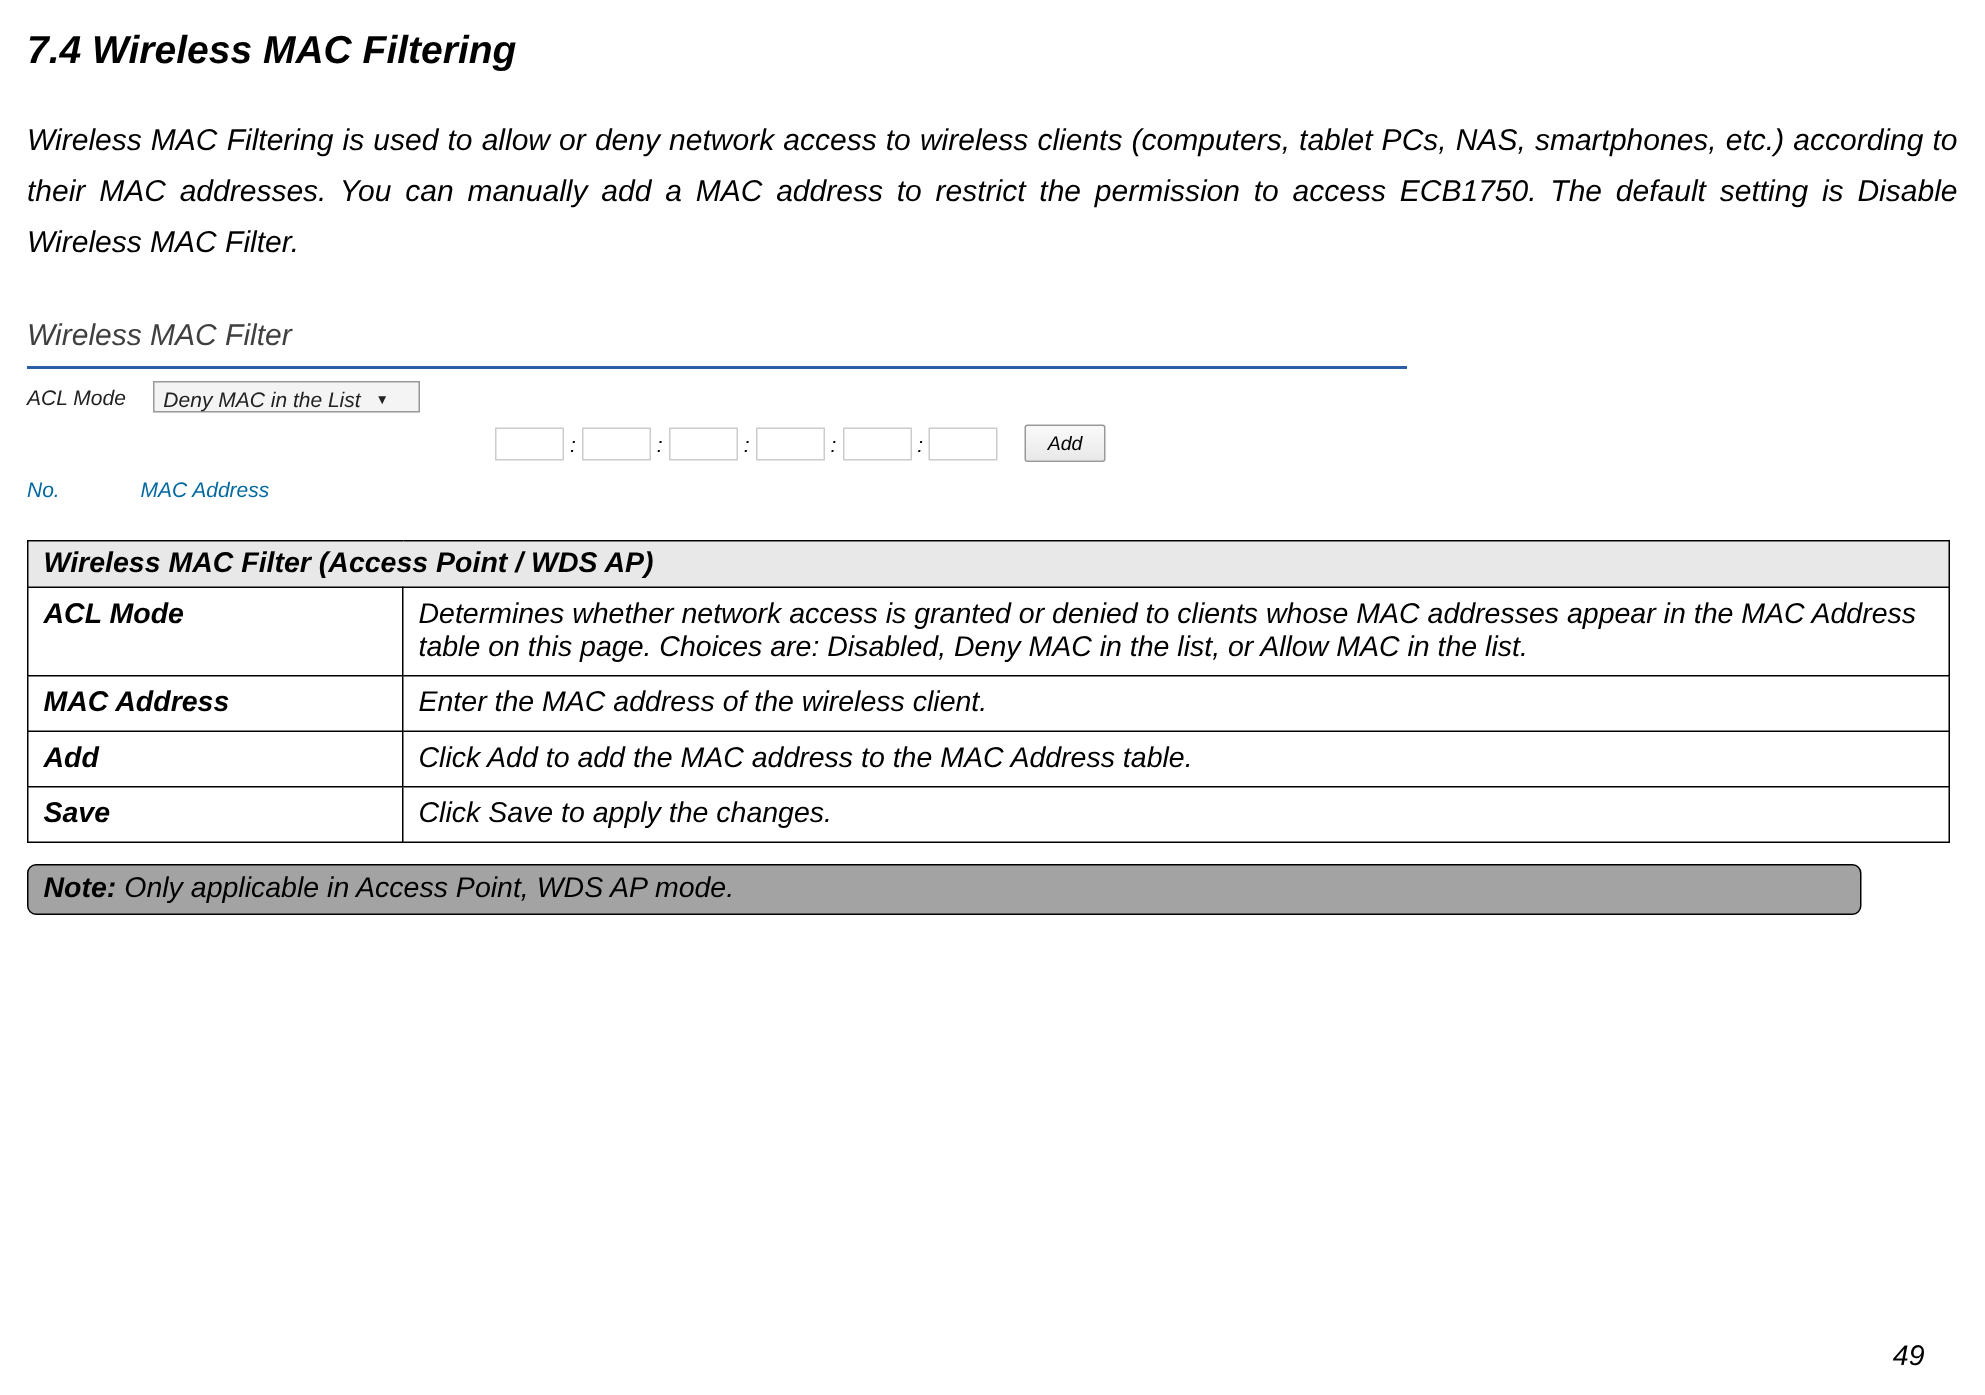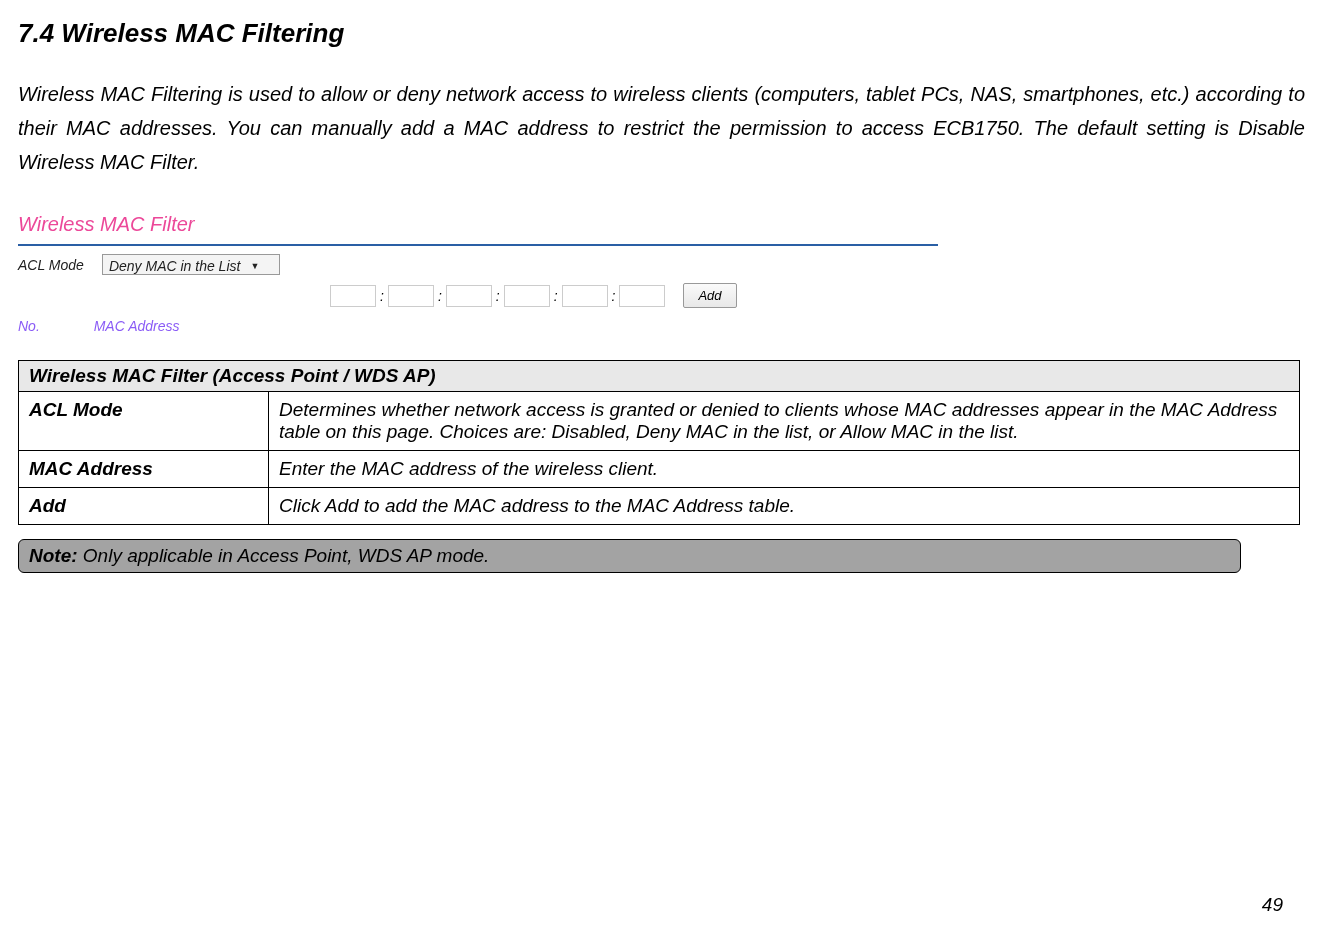--- a/index.html
+++ b/index.html
@@ -27,21 +27,21 @@
       text-align: justify;
       text-justify: inter-word;
       margin-bottom: 34px;
     }
     .screenshot {
       margin-bottom: 26px;
     }
     .screenshot-title {
       font-family: Arial, sans-serif;
       font-size: 20px;
-      color: #ec4899;
+      color: #404040;
       margin-bottom: 8px;
     }
     .hr {
       height: 2px;
       background: linear-gradient(to right, #2a5fa5, #2a5fa5);
       border: none;
       margin-bottom: 8px;
       width: 920px;
     }
     .filter-row {
@@ -90,21 +90,21 @@
       border: 1px solid #999;
       background: linear-gradient(#fafafa, #e8e8e8);
       padding: 4px 14px;
       font-size: 13px;
       margin-left: 16px;
       border-radius: 2px;
     }
     .cols-row {
       font-family: Arial, sans-serif;
       font-size: 14px;
-      color: #8b5cf6;
+      color: #0369a1;
     }
     .cols-row span:first-child { margin-right: 50px; }
     .desc-table {
       border-collapse: collapse;
       width: 1282px;
       margin-bottom: 14px;
     }
     .desc-table th.header {
       background: #e8e8e8;
       text-align: left;
@@ -183,20 +183,24 @@
     <td>Determines whether network access is granted or denied to clients whose MAC addresses appear in the MAC Address table on this page. Choices are: Disabled, Deny MAC in the list, or Allow MAC in the list.</td>
   </tr>
   <tr>
     <td class="name">MAC Address</td>
     <td>Enter the MAC address of the wireless client.</td>
   </tr>
   <tr>
     <td class="name">Add</td>
     <td>Click Add to add the MAC address to the MAC Address table.</td>
   </tr>
+  <tr>
+    <td class="name">Save</td>
+    <td>Click Save to apply the changes.</td>
+  </tr>
 </tbody>
   </table>
 
 <div class="note-box">
   <span class="bold">Note:</span><span> Only applicable in Access Point, WDS AP mode.</span>
 </div>
 
 <div class="page-number">49</div>
 
 </body></html>

